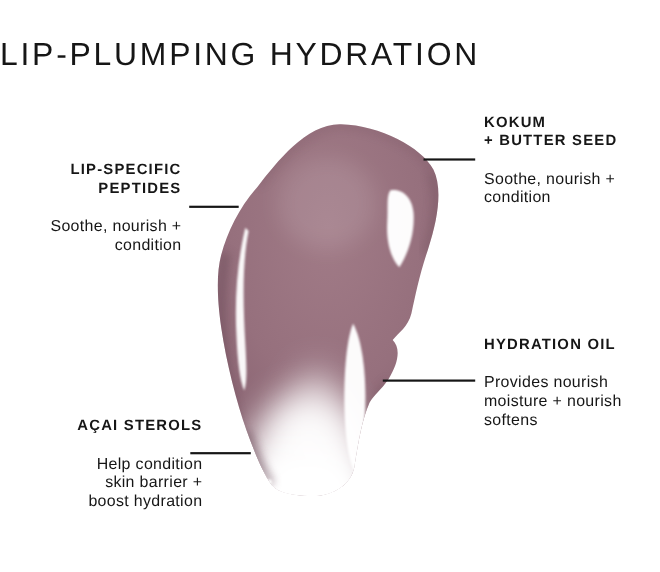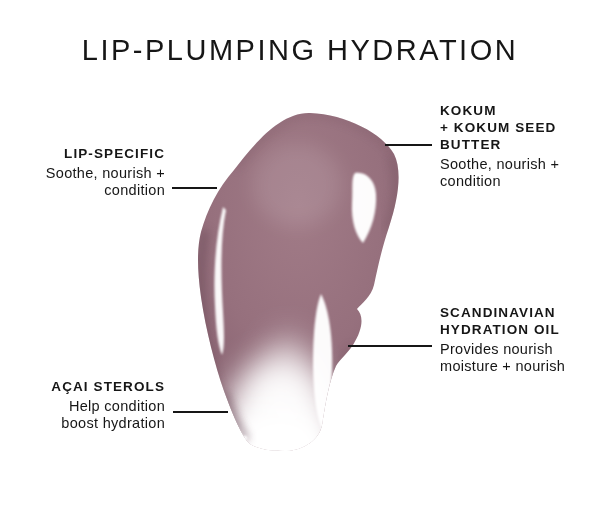--- a/index.html
+++ b/index.html
@@ -7,21 +7,20 @@
     position:relative;
     width:600px;height:520px;
     background:var(--background,#fff);
     font-family:"Liberation Sans","DejaVu Sans",sans-serif;
     color:var(--text,#161616);
     overflow:hidden;
   }
   .title{
     position:absolute;top:34px;left:0;right:0;
     margin:0;
-    text-align:center;
     font-size:29px;
     font-weight:500;
     letter-spacing:2.5px;
     color:var(--text,#161616);
   }
   .swatch-svg{
     position:absolute;left:185px;top:100px;
     width:215px;height:360px;
   }
   .callout{
@@ -31,21 +30,21 @@
   .callout.align-right{text-align:right;}
   .callout.align-left{text-align:left;}
   .c-title span{
     display:block;
     font-size:13.5px;
     font-weight:700;
     letter-spacing:1.1px;
     line-height:17px;
     white-space:nowrap;
   }
-  .c-desc{margin-top:3px;}
+  .c-desc{margin-top:19px;}
   .c-desc span{
     display:block;
     font-size:14.5px;
     font-weight:400;
     letter-spacing:0.3px;
     line-height:17px;
     white-space:nowrap;
   }
   .leader{
     position:absolute;
@@ -127,53 +126,54 @@
   </svg>
 
   <div class="leader" style="left:172px;top:187px;width:45px"></div>
   <div class="leader" style="left:385px;top:144px;width:47px"></div>
   <div class="leader" style="left:348px;top:345px;width:84px"></div>
   <div class="leader" style="left:173px;top:411px;width:55px"></div>
 
   <div class="callout align-right" style="right:435px;top:145px">
     <div class="c-title">
       <span>LIP-SPECIFIC</span>
+      <span>PEPTIDES</span>
     </div>
     <div class="c-desc">
       <span>Soothe, nourish +</span>
       <span>condition</span>
     </div>
   </div>
 
   <div class="callout align-left" style="left:440px;top:102px">
     <div class="c-title">
       <span>KOKUM</span>
-      <span>+ KOKUM SEED</span>
-      <span>BUTTER</span>
+      <span>+ BUTTER SEED</span>
     </div>
     <div class="c-desc">
       <span>Soothe, nourish +</span>
       <span>condition</span>
     </div>
   </div>
 
   <div class="callout align-left" style="left:440px;top:304px">
     <div class="c-title">
-      <span>SCANDINAVIAN</span>
       <span>HYDRATION OIL</span>
     </div>
     <div class="c-desc">
       <span>Provides nourish</span>
       <span>moisture + nourish</span>
+      <span>softens</span>
     </div>
   </div>
 
-  <div class="callout align-right" style="right:435px;top:378px">
+  <div class="callout align-right" style="right:416px;top:378px">
     <div class="c-title">
       <span>AÇAI STEROLS</span>
     </div>
     <div class="c-desc">
       <span>Help condition</span>
+      <span>skin barrier +</span>
       <span>boost hydration</span>
     </div>
   </div>
 
 </div>
 
 </body></html>

